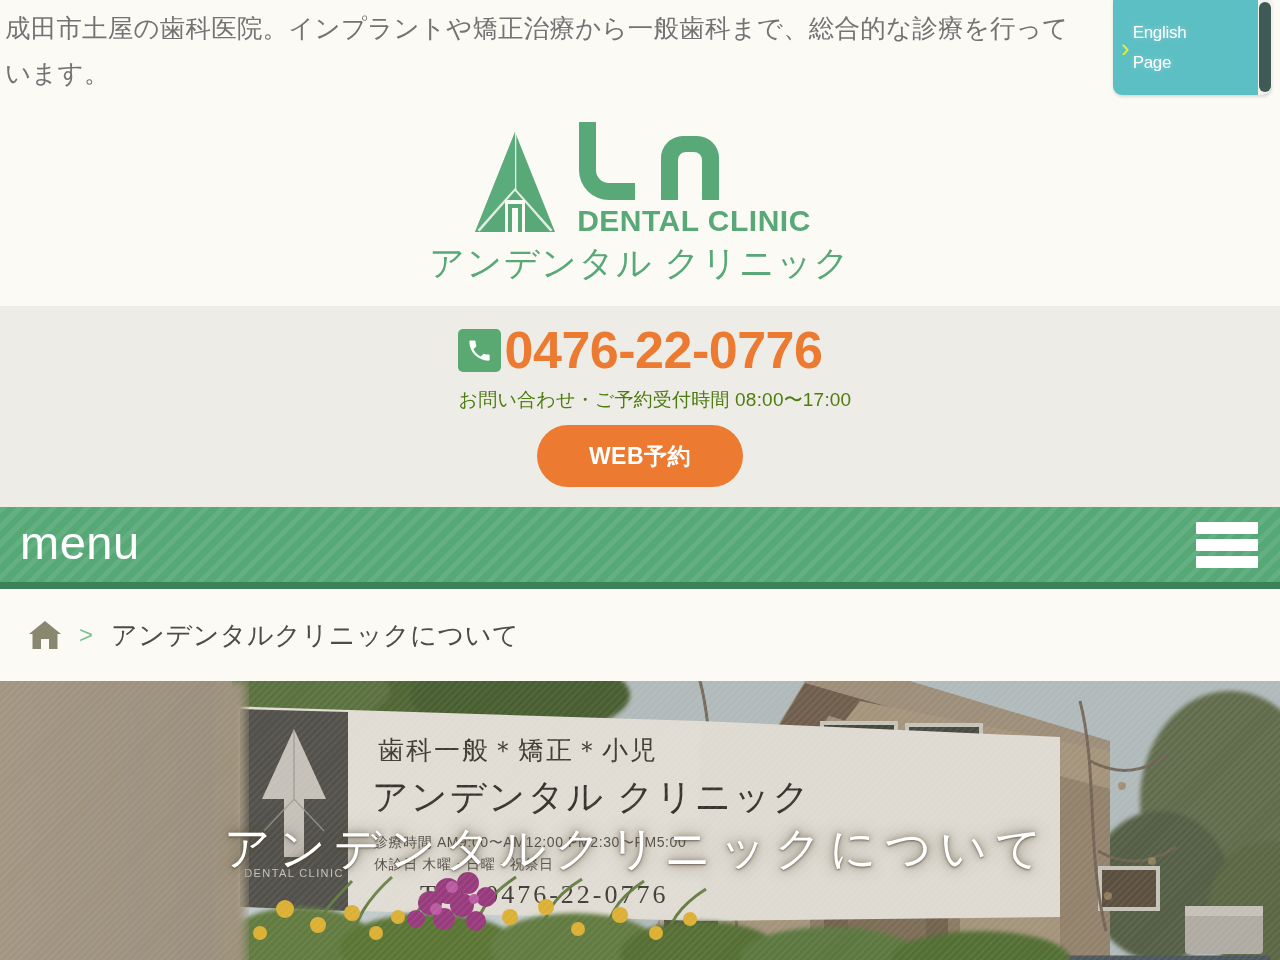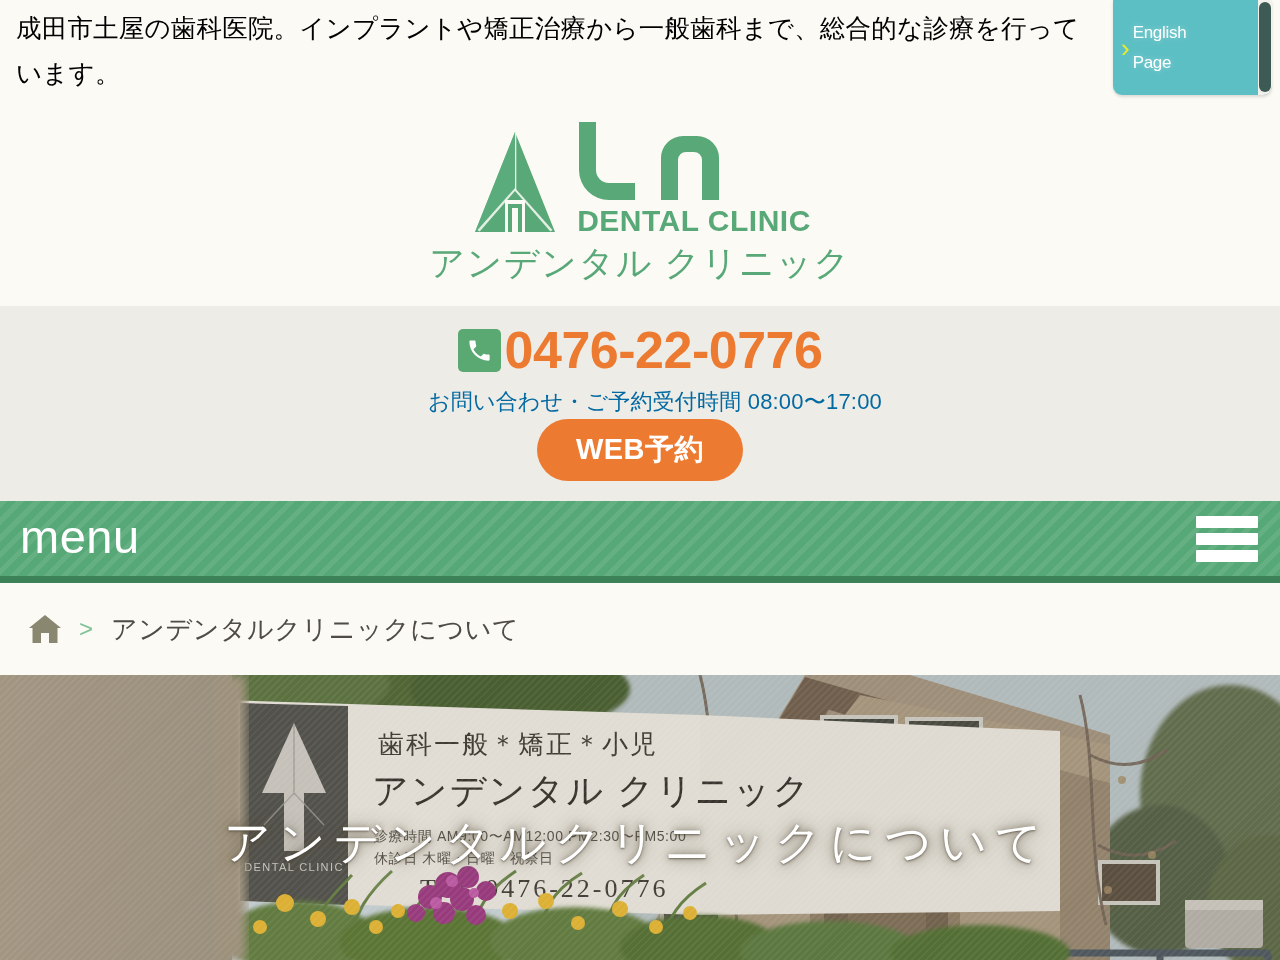--- a/index.html
+++ b/index.html
@@ -17,24 +17,24 @@
   .topbar{
     position:relative;
     width:100%;
     min-height:97px;
     background:#fbfaf5;
     padding:6px 200px 6px 0;
   }
   .topdesc{
     font-size:25.5px;
     line-height:45px;
-    color:#000000;
+    color:#737373;
     letter-spacing:0.2px;
     font-weight:400;
-    padding-left:16px;
+    padding-left:5px;
     white-space:pre-wrap;
   }
 
   
   .engbtn{
     position:absolute;
     top:0;left:1113px;
     width:159px;height:95px;
     background:#5cbfc4;
     border-radius:0 0 9px 9px;
@@ -118,34 +118,34 @@
   }
   .telicon svg{display:block;}
   .telnum{
     font-size:52px;
     font-weight:700;
     color:#ec7a30;
     letter-spacing:-0.5px;
     line-height:1;
   }
   .telhours{
-    font-size:22px;
-    color:#0369a1;
+    font-size:19px;
+    color:#4d7c0f;
     margin-top:11px;
     letter-spacing:0.2px;
     margin-left:30px;
   }
   .webbtn{
-    margin-top:2px;
+    margin-top:12px;
     background:#ec7a30;
     color:#fff;
     border:none;
     border-radius:34px;
     width:206px;height:62px;
-    font-size:29px;
+    font-size:23px;
     font-weight:700;
     letter-spacing:0.5px;
     cursor:pointer;
     font-family:inherit;
     display:flex;align-items:center;justify-content:center;
   }
 
   
   .menubar{
     position:relative;

